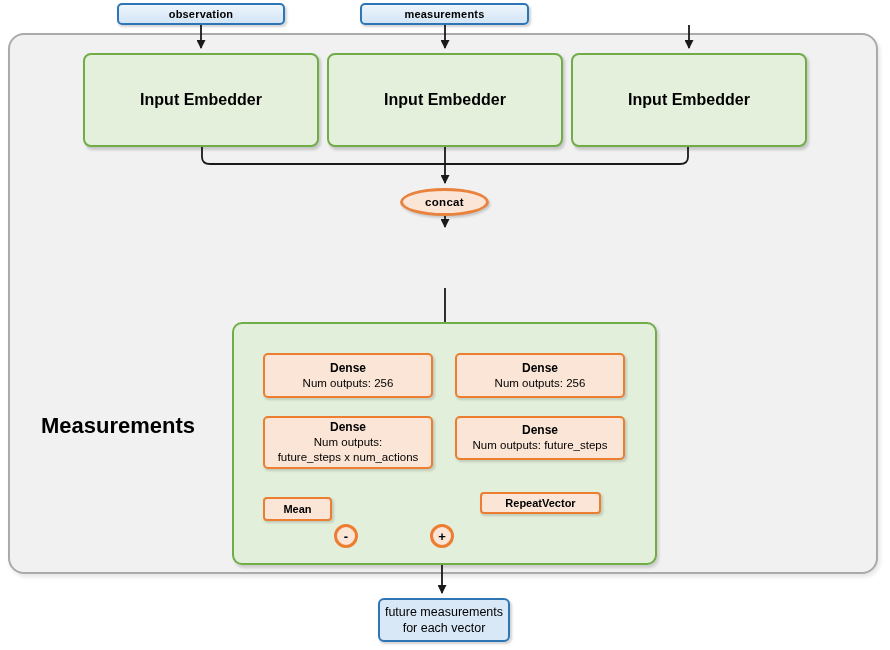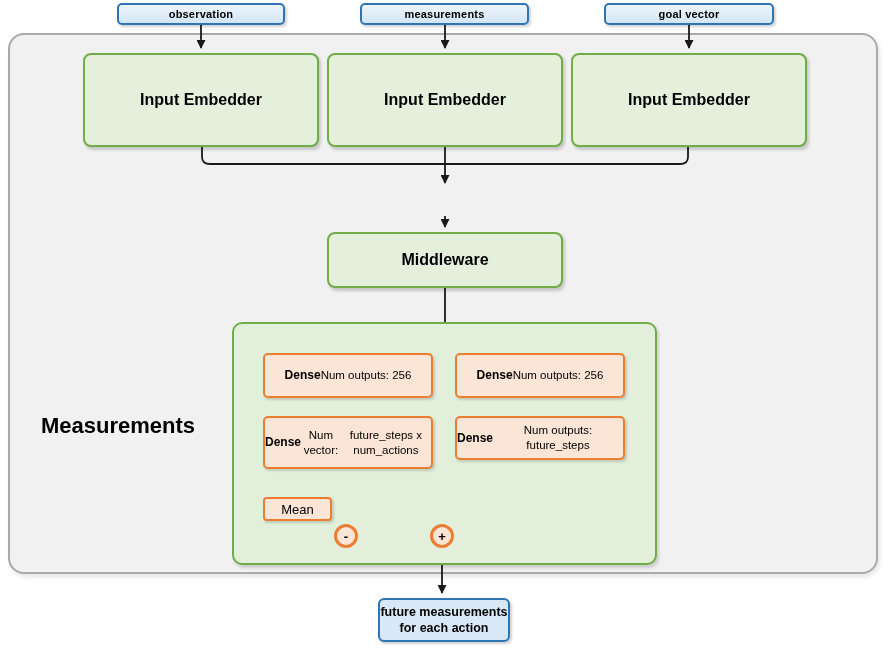--- a/index.html
+++ b/index.html
@@ -17,43 +17,43 @@
   .node{position:absolute;z-index:2;box-sizing:border-box;display:flex;align-items:center;justify-content:center;text-align:center;}
   
   .bluebox{
     background:linear-gradient(180deg,#eef5fc 0%,#d3e5f6 100%);
     border:2px solid #2e75b6;border-radius:5px;
     font-weight:bold;font-size:11px;letter-spacing:0.2px;
     box-shadow:1.5px 2px 2.5px rgba(0,0,0,0.18);
   }
   .bluebox-big{
     background:#d9e8f7;border:2.5px solid #2e75b6;border-radius:6px;
-    font-weight:bold;font-size:12.5px;line-height:16px;
+    font-weight:normal;font-size:12.5px;line-height:16px;
     box-shadow:1.5px 2px 2.5px rgba(0,0,0,0.18);
   }
   .greenbox{
     background:#e5f0dc;border:2.5px solid #70ad47;border-radius:8px;
     font-weight:bold;font-size:16px;
     box-shadow:2px 2.5px 3px rgba(0,0,0,0.18);
   }
   .greencontainer{
     background:#e2efda;border:2.5px solid #70ad47;border-radius:10px;
     box-shadow:2px 2.5px 3px rgba(0,0,0,0.15);
   }
   .orangebox{
     background:#fbe5d6;border:2.5px solid #ed7d31;border-radius:5px;
     box-shadow:1.5px 2px 2.5px rgba(0,0,0,0.15);
-    line-height:15px;
+    flex-direction:column;line-height:15px;
   }
   .orangebox .ob-title{font-weight:bold;font-size:12px;}
   .orangebox .ob-sub{font-weight:normal;font-size:11.5px;text-align:center;}
   .orangebox-small{
     background:#fbe5d6;border:2.5px solid #ed7d31;border-radius:4px;
     box-shadow:1.5px 2px 2.5px rgba(0,0,0,0.15);
-    font-weight:normal;font-size:13px;
+    font-weight:bold;font-size:11px;
   }
   .ellipse{
     background:#fbe5d6;border:3px solid #e8823c;border-radius:50%;
     font-weight:bold;font-size:11.5px;letter-spacing:0.3px;
     box-shadow:1.5px 2px 2.5px rgba(0,0,0,0.18);
   }
   .opcircle{
     background:#fbe5d6;border:3px solid #ed7d31;border-radius:50%;
     font-weight:bold;font-size:13px;line-height:13px;
   }
@@ -108,72 +108,72 @@
       <path d="M442 548 V593" marker-end="url(#arr)"></path>
     </g>
   </svg>
 
   <div class="node bluebox" style="left:117px;top:3px;width:168px;height:22px;">
     <span>observation</span>
   </div>
   <div class="node bluebox" style="left:360px;top:3px;width:169px;height:22px;">
     <span>measurements</span>
   </div>
-  <div class="node bluebox" style="left:604px;top:3px;width:170px;height:22px;">
-    <span>goal vector</span>
-  </div>
 
   <div class="node greenbox" style="left:83px;top:53px;width:236px;height:94px;">
     <span>Input Embedder</span>
   </div>
   <div class="node greenbox" style="left:327px;top:53px;width:236px;height:94px;">
     <span>Input Embedder</span>
   </div>
   <div class="node greenbox" style="left:571px;top:53px;width:236px;height:94px;">
     <span>Input Embedder</span>
   </div>
 
+  <div class="node ellipse" style="left:400px;top:188px;width:89px;height:28px;">
+    <span>concat</span>
+  </div>
 
-  <div class="node greenbox" style="left:327px;top:232px;width:236px;height:56px;">
-    <span>Middleware</span>
-  </div>
 
   <div class="node greencontainer" style="left:232px;top:322px;width:425px;height:243px;"></div>
 
   <div id="head-title">
     <div>Measurements</div>
   </div>
 
   <div class="node orangebox" style="left:263px;top:353px;width:170px;height:45px;">
     <span class="ob-title">Dense</span>
     <span class="ob-sub">Num outputs: 256</span>
   </div>
   <div class="node orangebox" style="left:455px;top:353px;width:170px;height:45px;">
     <span class="ob-title">Dense</span>
     <span class="ob-sub">Num outputs: 256</span>
   </div>
   <div class="node orangebox" style="left:263px;top:416px;width:170px;height:53px;">
     <span class="ob-title">Dense</span>
-    <span class="ob-sub">Num vector:</span>
+    <span class="ob-sub">Num outputs:</span>
     <span class="ob-sub">future_steps x num_actions</span>
   </div>
   <div class="node orangebox" style="left:455px;top:416px;width:170px;height:44px;">
     <span class="ob-title">Dense</span>
     <span class="ob-sub">Num outputs: future_steps</span>
   </div>
 
   <div class="node orangebox-small" style="left:263px;top:497px;width:69px;height:24px;">
     <span>Mean</span>
+  </div>
+  <div class="node orangebox-small" style="left:480px;top:492px;width:121px;height:22px;">
+    <span>RepeatVector</span>
   </div>
 
   <div class="node opcircle" style="left:334px;top:524px;width:24px;height:24px;">
     <span>-</span>
   </div>
   <div class="node opcircle" style="left:430px;top:524px;width:24px;height:24px;">
     <span>+</span>
   </div>
 
   <div class="node bluebox-big" style="left:378px;top:598px;width:132px;height:44px;flex-direction:column;">
     <span>future measurements</span>
-    <span>for each action</span>
+    <span>for each vector</span>
   </div>
 
 </div>
 
 </body></html>

